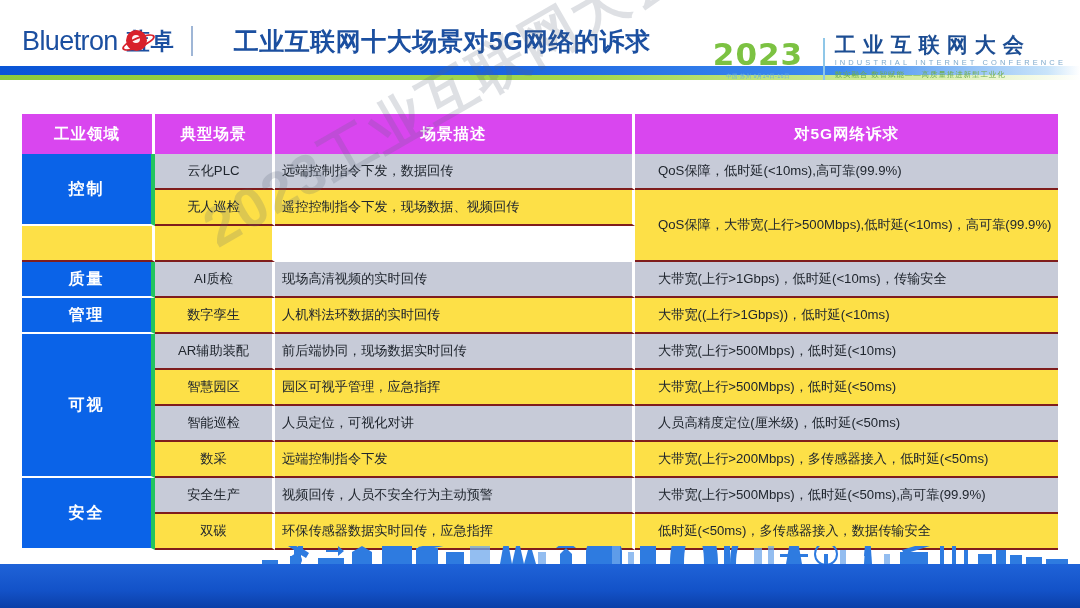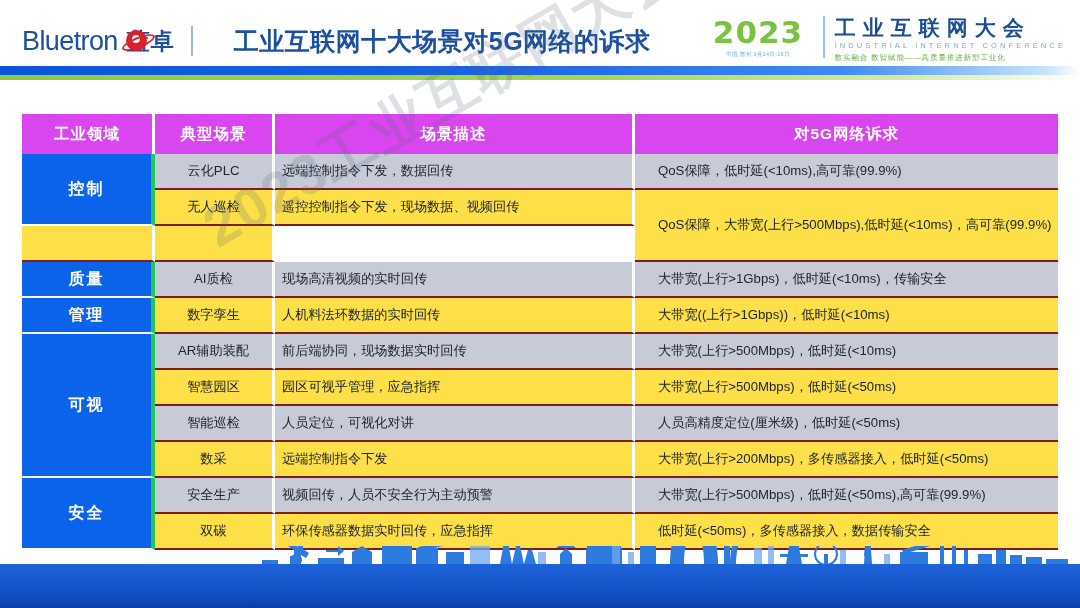--- a/index.html
+++ b/index.html
@@ -52,21 +52,21 @@
   .band{
     position:absolute;left:0;top:66px;width:1080px;height:9px;
     background:linear-gradient(90deg,#0A55D6 0%,#1A63E0 45%,#3E8BF0 78%,#C9E4FA 97%,#ffffff 100%);
   }
   .band2{
     position:absolute;left:0;top:75px;width:1080px;height:5px;
     background:linear-gradient(90deg,#8CCB3C 0%,#A4D84F 55%,#D6EDA5 85%,#ffffff 100%);
   }
   
   .conf{
-    position:absolute;right:14px;top:16px;height:56px;display:flex;align-items:flex-start;
+    position:absolute;right:14px;top:24px;height:56px;display:flex;align-items:flex-end;
   }
   .conf-left{ text-align:center;padding-right:10px; }
   .conf-year{
     font-size:31px;font-weight:bold;color:#7CC242;letter-spacing:1px;line-height:32px;
     font-family:"DejaVu Sans",sans-serif;
   }
   .conf-date{
     font-size:5.5px;color:#6BB0D8;letter-spacing:.3px;margin-top:3px;white-space:nowrap;
   }
   .conf-divider{ width:1.5px;height:42px;background:#8FC7E8;margin:0 10px; }

